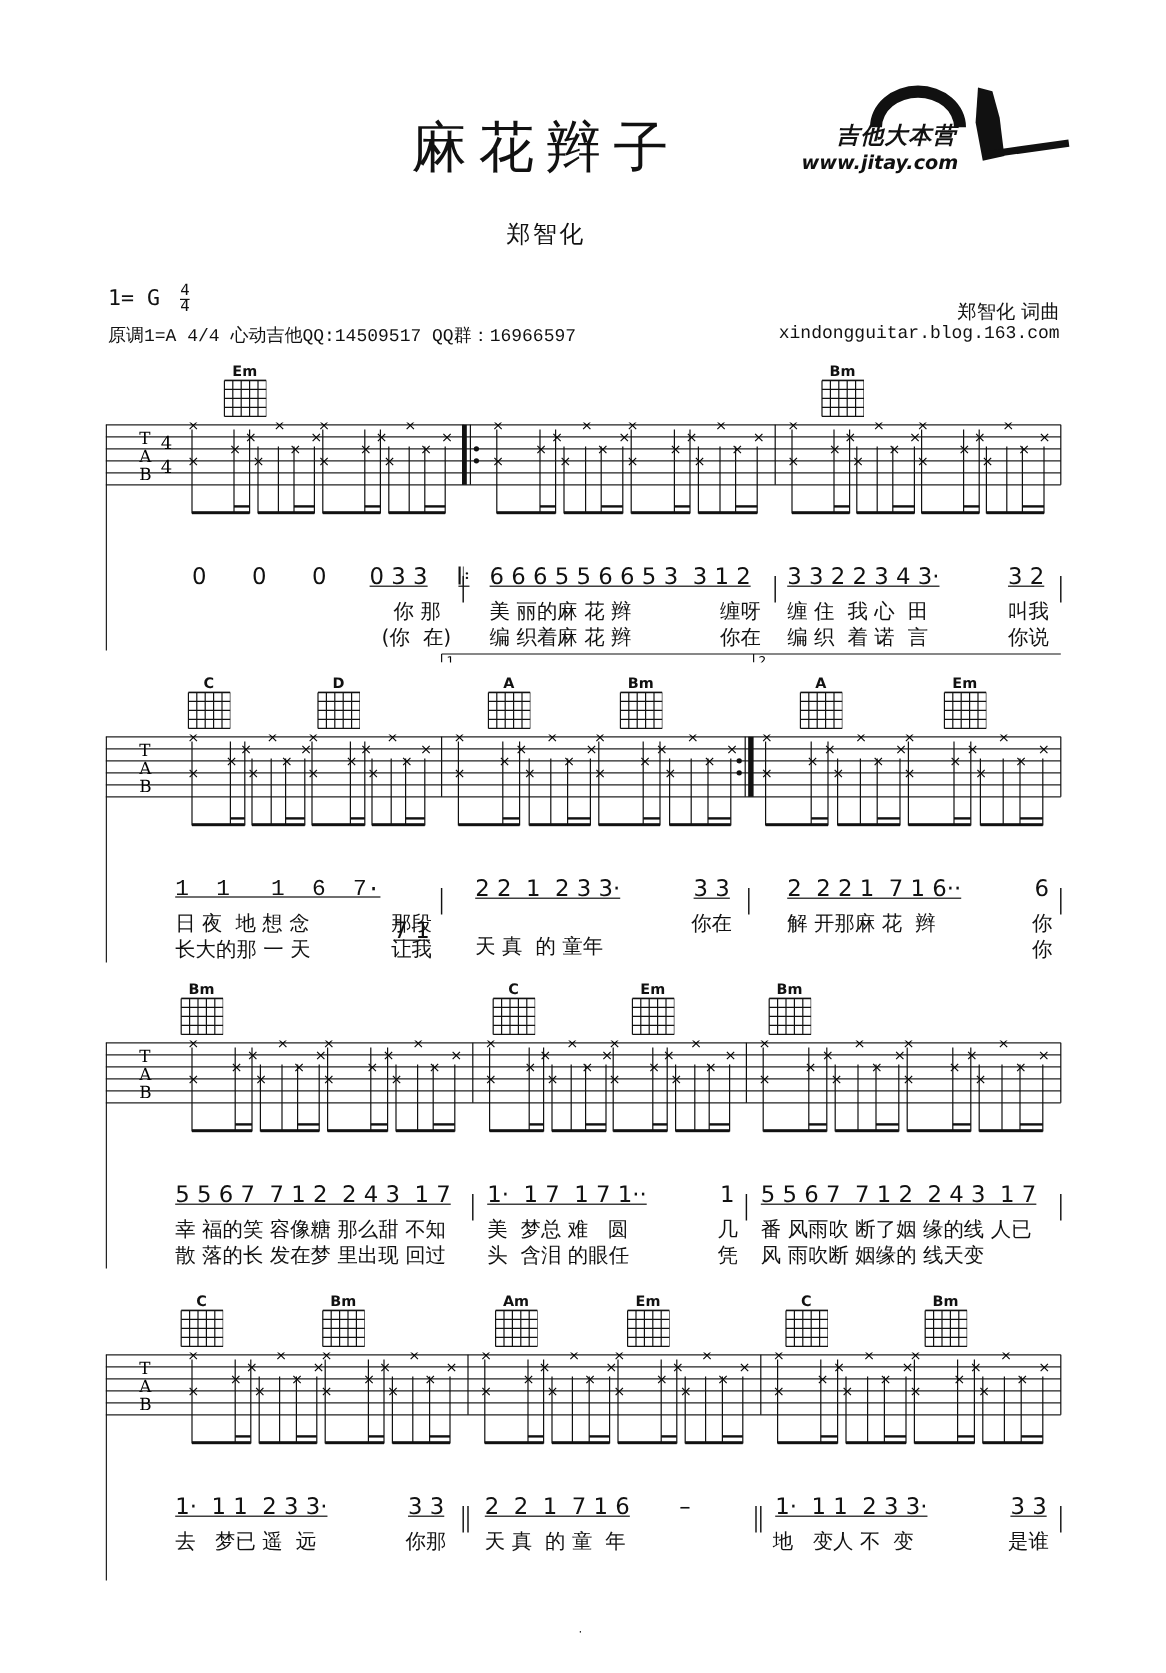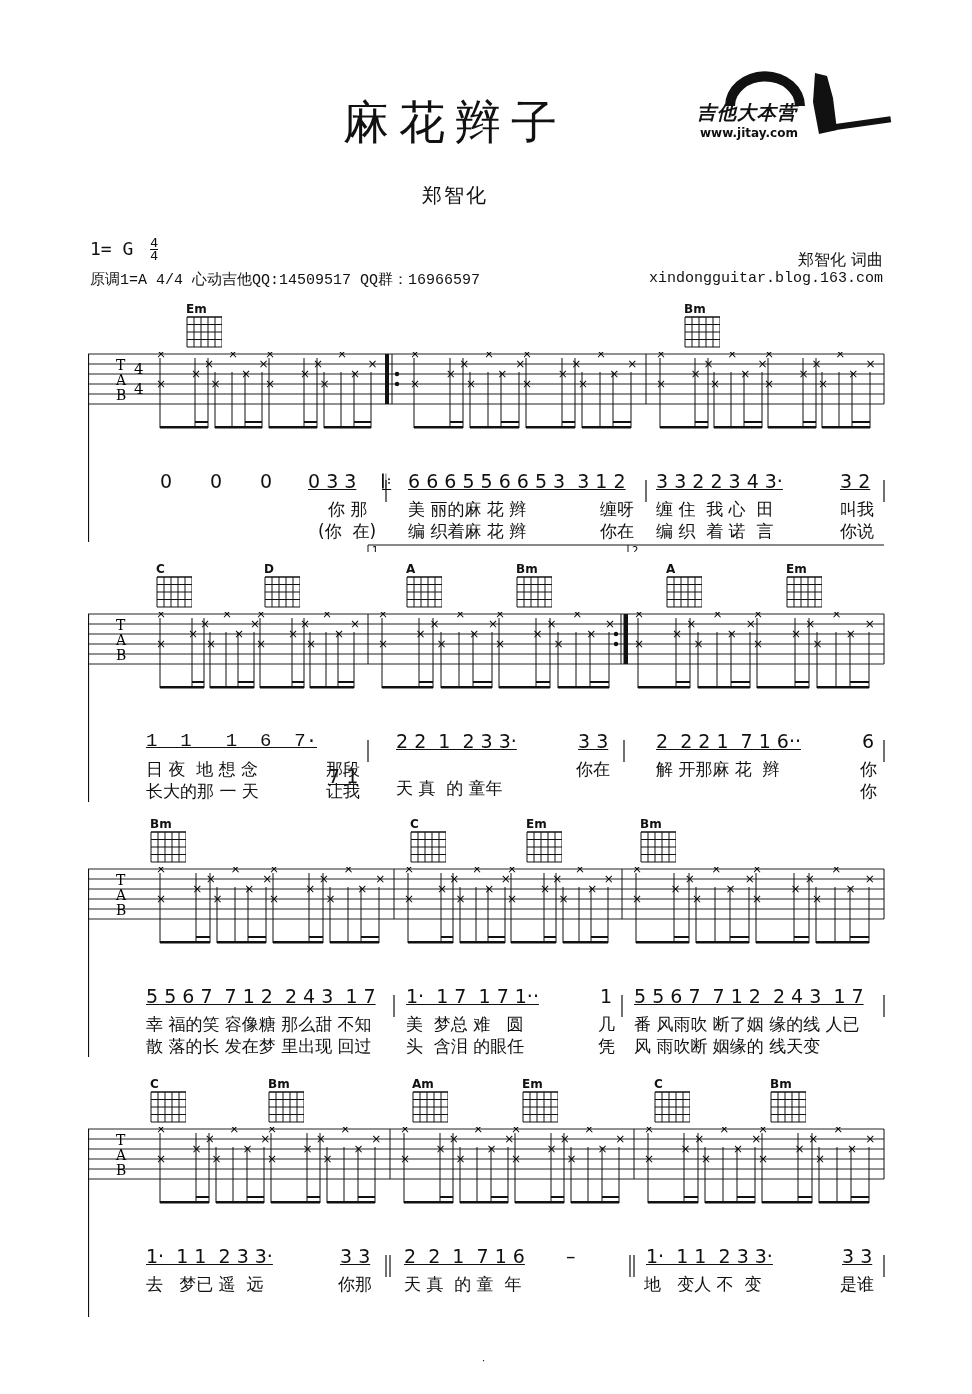--- a/index.html
+++ b/index.html
@@ -2,32 +2,32 @@
 <html><head>
 <meta charset="utf-8">
 <style>
   html,body{margin:0;padding:0;background:#fff;}
   body{width:972px;height:1394px;position:relative;overflow:hidden;font-family:"DejaVu Sans","Liberation Sans",sans-serif;color:#111;}
   .abs{position:absolute;}
   .title{left:0;width:910px;top:92px;text-align:center;font-family:"DejaVu Serif","Liberation Serif",serif;font-size:46px;letter-spacing:10px;font-weight:300;}
   .artist{left:0;width:910px;top:182px;text-align:center;font-size:20px;letter-spacing:2px;}
   .logo{left:695px;top:68px;width:200px;height:80px;}
   .logo-text{left:697px;top:100px;font-size:19px;font-weight:bold;font-style:italic;letter-spacing:1px;}
-  .logo-url{left:700px;top:126px;font-size:12px;font-weight:bold;}
+  .logo-url{left:668px;top:126px;font-size:16px;font-weight:bold;font-style:italic;}
   .key{left:90px;top:237px;font-size:18px;font-family:"DejaVu Sans Mono","Liberation Mono",monospace;}
   .frac{display:inline-block;vertical-align:middle;text-align:center;font-size:13px;line-height:12px;margin-left:6px;}
   .frac span{display:block;}
   .frac span.top{border-bottom:1.5px solid #111;}
   .info{left:90px;top:270px;font-size:15px;font-family:"Liberation Mono","DejaVu Sans Mono",monospace;}
   .credit{right:89px;top:250px;font-size:16px;text-align:center;}
   .url{right:89px;top:270px;font-size:15px;font-family:"Liberation Mono","DejaVu Sans Mono",monospace;}
   .system{position:absolute;left:88px;width:796px;}
   .jp{position:absolute;font-size:19px;white-space:pre;font-family:"DejaVu Sans","Liberation Sans",sans-serif;letter-spacing:0px;}
   .lyr{position:absolute;font-size:17px;white-space:pre;}
-  .chord{position:absolute;text-align:left;}
+  .chord{position:absolute;text-align:center;}
   .chord .nm{font-size:12px;font-weight:bold;}
   .pagedot{left:482px;top:1355px;font-size:10px;}
 </style>
 </head>
 <body>
 
 <div class="abs title">麻花辫子</div>
 <div class="abs artist">郑智化</div>
 
 <div class="abs logo">

